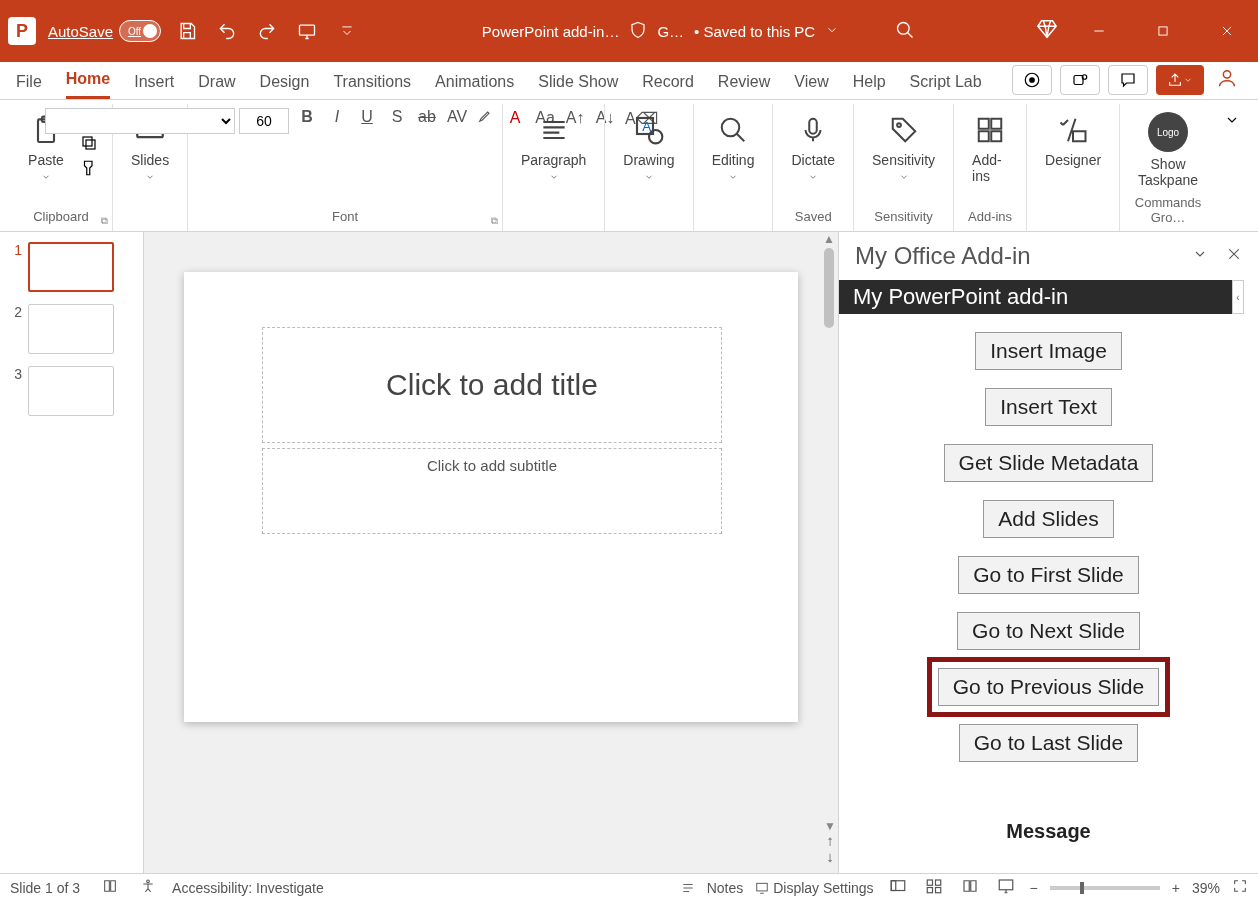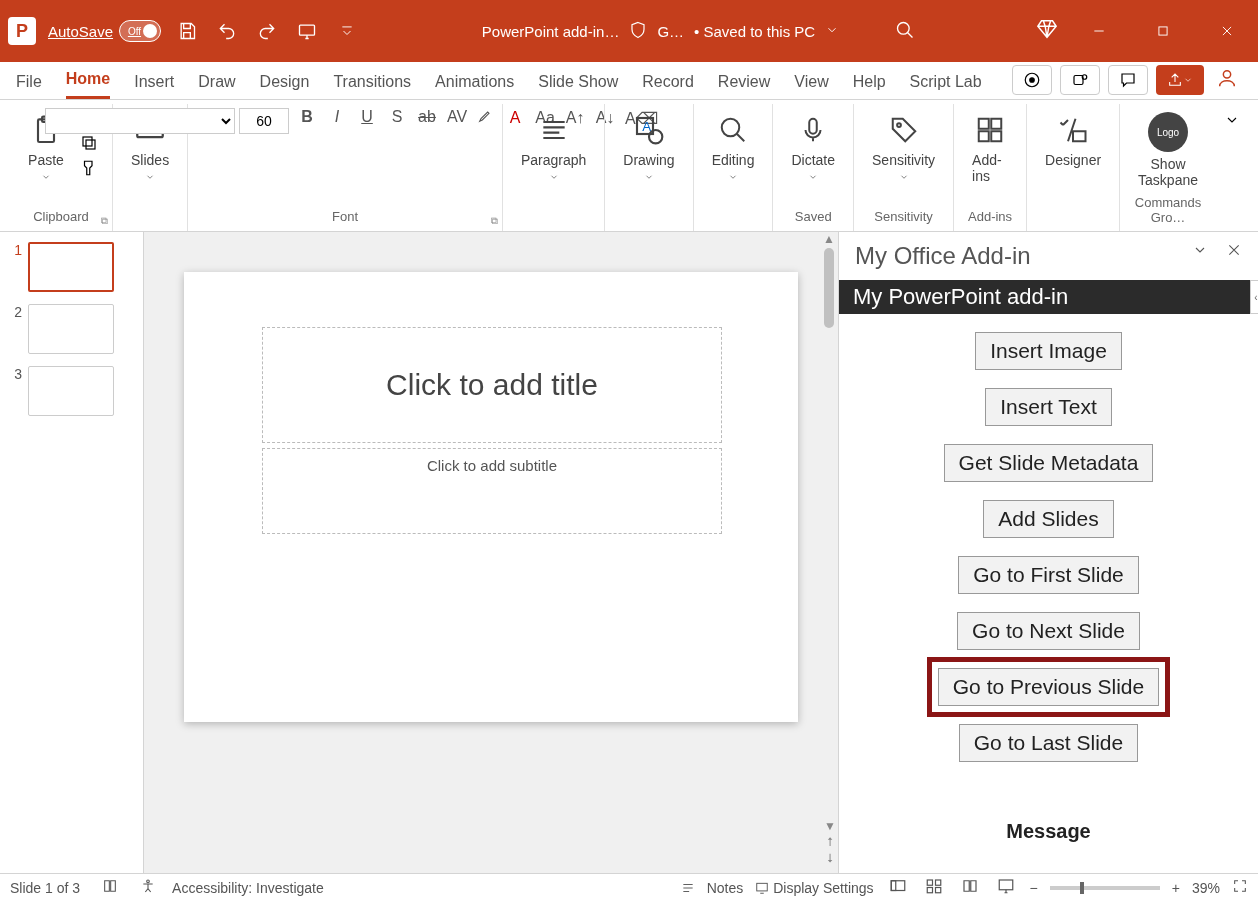--- a/index.html
+++ b/index.html
@@ -56,24 +56,24 @@
 .editor-scroll .arrow-up { position:absolute; top:0; font-size:12px; color:#888; width:100%; text-align:center;}
 .editor-scroll .sc-thumb { position:absolute; top:16px; width:10px; left:2px; height:80px; background:#c0c0c0; border-radius:5px;}
 .editor-bottom-arrows { position:absolute; right:2px; bottom:8px; display:flex; flex-direction:column; color:#888; font-size:12px; gap:2px; align-items:center;}
 .slide { width: 615px; height: 450px; background: #fff; box-shadow: 0 2px 8px rgba(0,0,0,0.25); position:relative;}
 .placeholder { position:absolute; border:1px dashed #bbb; display:flex; align-items:center; justify-content:center; color:#555;}
 .ph-title { left:78px; top:55px; width:460px; height:116px; font-size:30px; color:#444;}
 .ph-sub { left:78px; top:176px; width:460px; height:86px; font-size:15px; align-items:flex-start; padding-top:8px;text-align:right;}
 
 
 .taskpane { width: 420px; background: #fff; border-left: 1px solid #d4d4d4; display: flex; flex-direction: column; }
-.tp-header { display: flex; align-items: flex-start; justify-content: space-between; padding: 10px 16px; }
+.tp-header { display: flex; align-items: center; justify-content: space-between; padding: 10px 16px; }
 .tp-title { font-size: 24px; color: #555; }
 .tp-ctrls { display: flex; gap: 18px; color: #555; font-size:16px;}
-.tp-sub { background: #2b2b2b; color: #fff; font-size: 22px; padding: 4px 14px; margin: 0 2px 0 0; position:relative;}
+.tp-sub { background: #2b2b2b; color: #fff; font-size: 22px; padding: 4px 14px; margin: 0 20px 0 0; position:relative;}
 .tp-expander { position:absolute; right:-6px; top:0; bottom:0; width:12px; background:#fff; border:1px solid #ccc; display:flex; align-items:center; justify-content:center; font-size:10px; color:#666;}
 .tp-body { flex:1; display: flex; flex-direction: column; align-items: center; gap: 18px; padding: 18px 0; overflow-y:auto;}
 .tp-btn { border: 1px solid #999; background: #f2f2f2; font-size: 21px; padding: 6px 14px; color: #222; cursor:pointer;}
 .tp-btn.hl { outline: 5px solid #8b1515; outline-offset: 6px; }
 .tp-msg { font-size: 20px; font-weight: bold; color: #222; margin-top: 40px; }
 
 
 .status { height: 28px; border-top: 1px solid #d4d4d4; display: flex; align-items: center; padding: 0 10px; font-size: 14px; color: #555; background: #fff;}
 .status .sep { width: 22px; }
 .status-right { margin-left: auto; display: flex; align-items: center; gap: 12px; }

